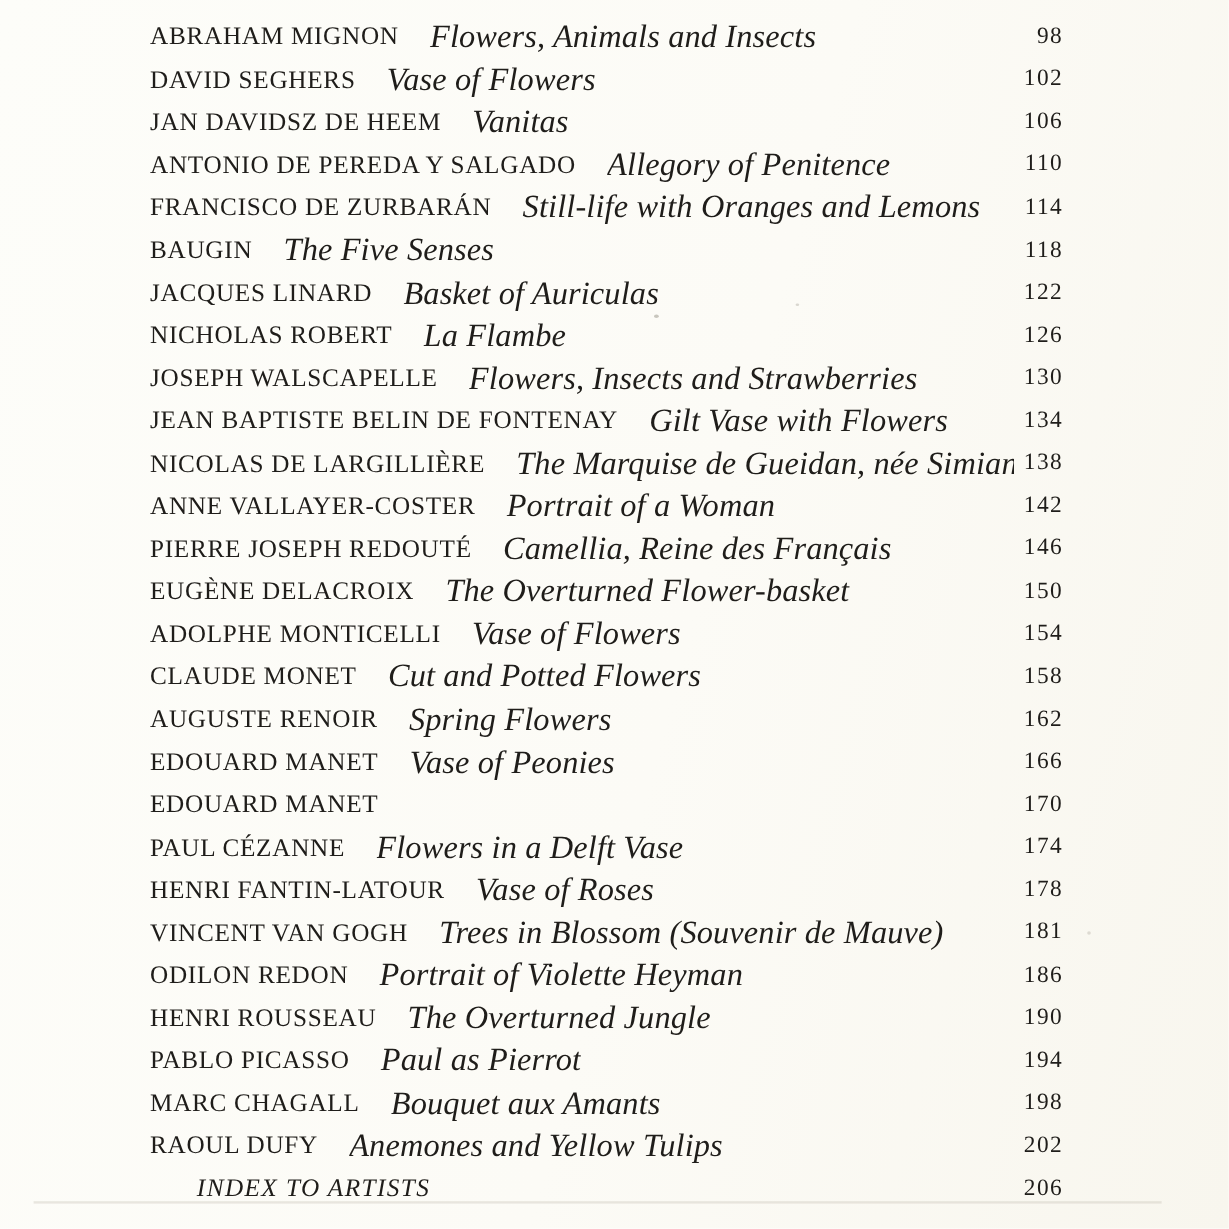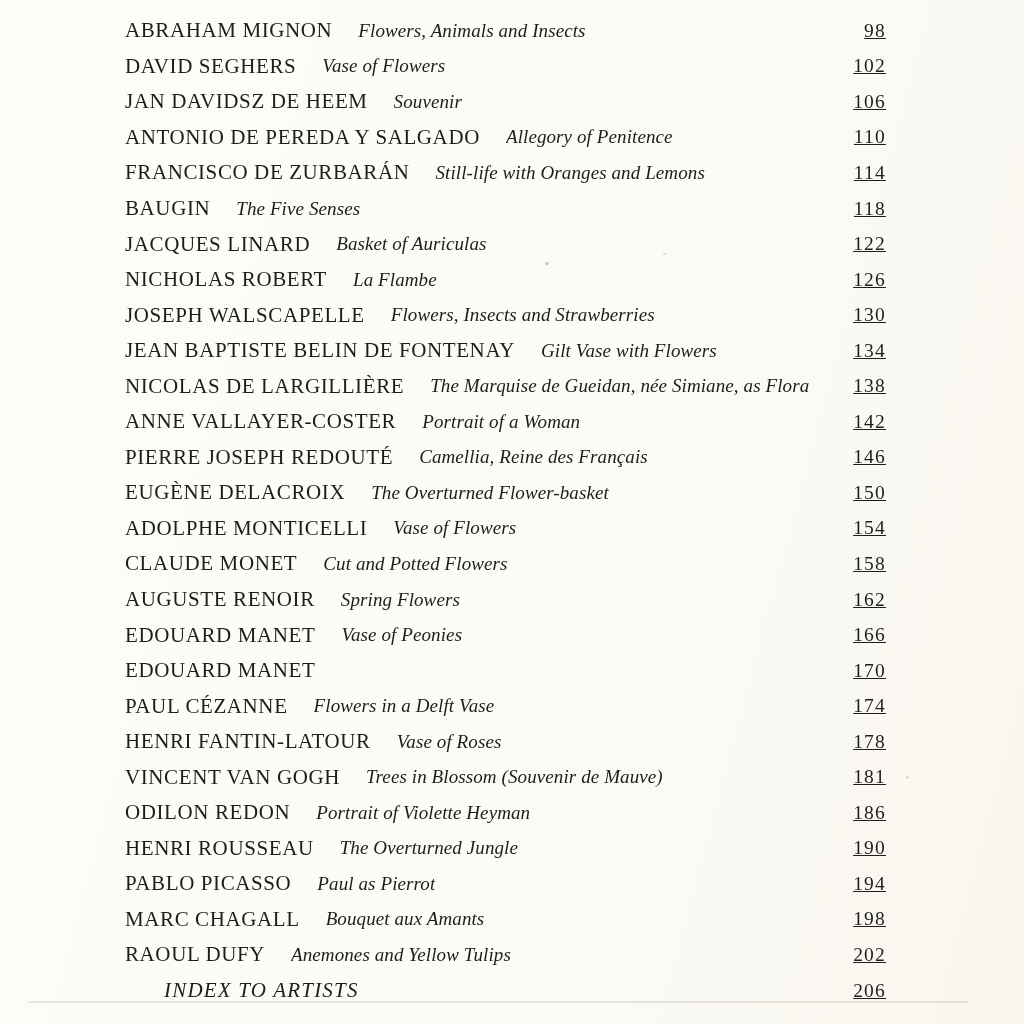--- a/index.html
+++ b/index.html
@@ -24,36 +24,35 @@
     display: flex;
     align-items: center;
     white-space: nowrap;
   }
   .artist {
     font-size: 21px;
     letter-spacing: 0.6px;
     flex: 0 0 auto;
   }
   .title {
-    font-size: 19px;
+    font-size: 27px;
     font-style: italic;
     margin-left: 26px;
     letter-spacing: 0.1px;
     flex: 0 1 auto;
     overflow: hidden;
   }
   .fill { flex: 1 1 0; min-width: 8px; }
   .pagenum {
     font-size: 19.5px;
     letter-spacing: 1.2px;
     font-variant-numeric: oldstyle-nums;
     font-feature-settings: "onum" 1;
     flex: 0 0 auto;
     text-align: center;
-    text-decoration: underline;
   }
   .row.italic-row .artist {
     font-style: italic;
     letter-spacing: 1.2px;
     margin-left: 39px;
   }
   
   .speck {
     position: absolute;
     background: #8a8578;
@@ -85,21 +84,21 @@
 
   <div class="row">
     <span class="artist">DAVID SEGHERS</span>
     <span class="title">Vase of Flowers</span>
     <span class="fill"></span>
     <span class="pagenum">102</span>
   </div>
 
   <div class="row">
     <span class="artist">JAN DAVIDSZ DE HEEM</span>
-    <span class="title">Souvenir</span>
+    <span class="title">Vanitas</span>
     <span class="fill"></span>
     <span class="pagenum">106</span>
   </div>
 
   <div class="row">
     <span class="artist">ANTONIO DE PEREDA Y SALGADO</span>
     <span class="title">Allegory of Penitence</span>
     <span class="fill"></span>
     <span class="pagenum">110</span>
   </div>

